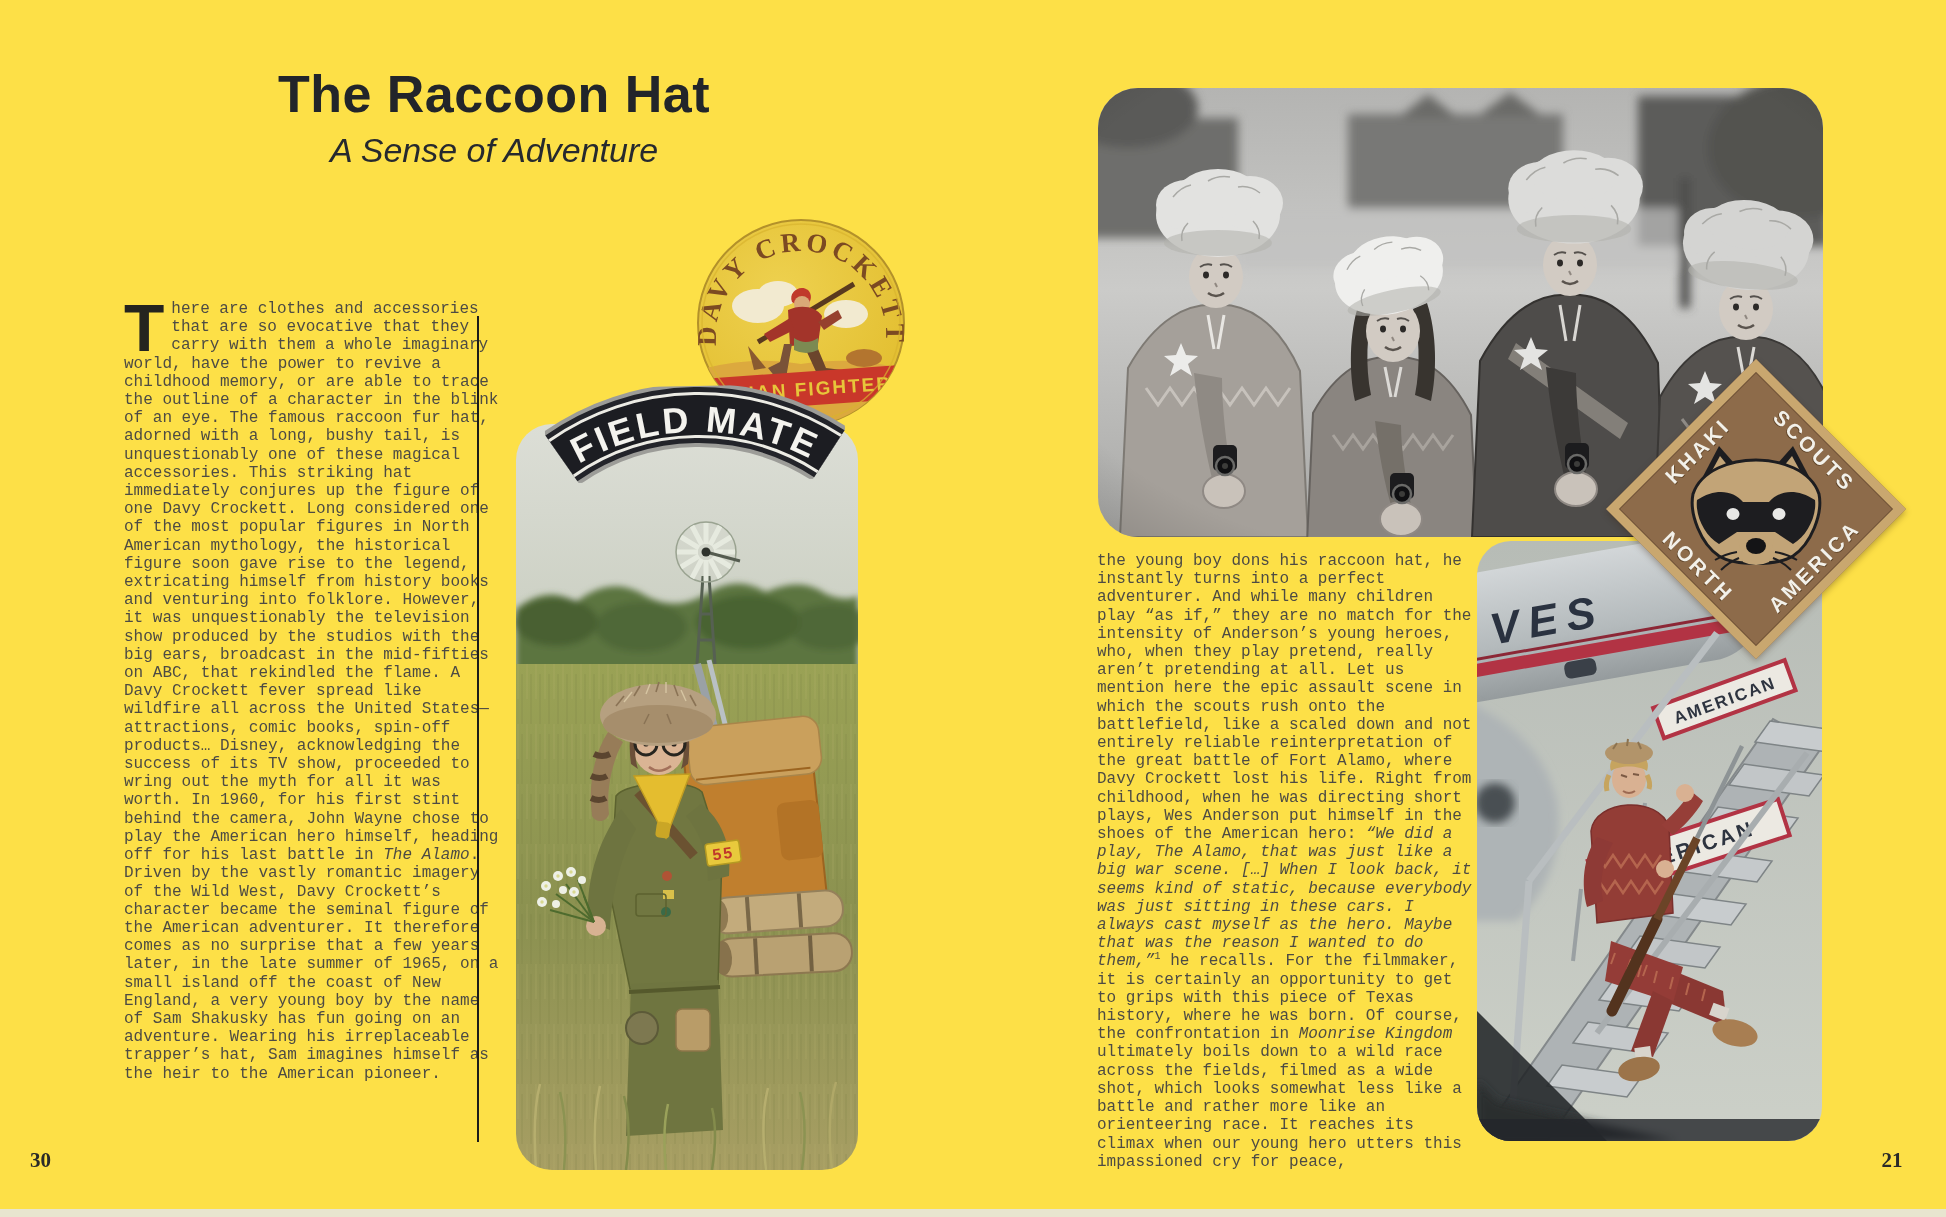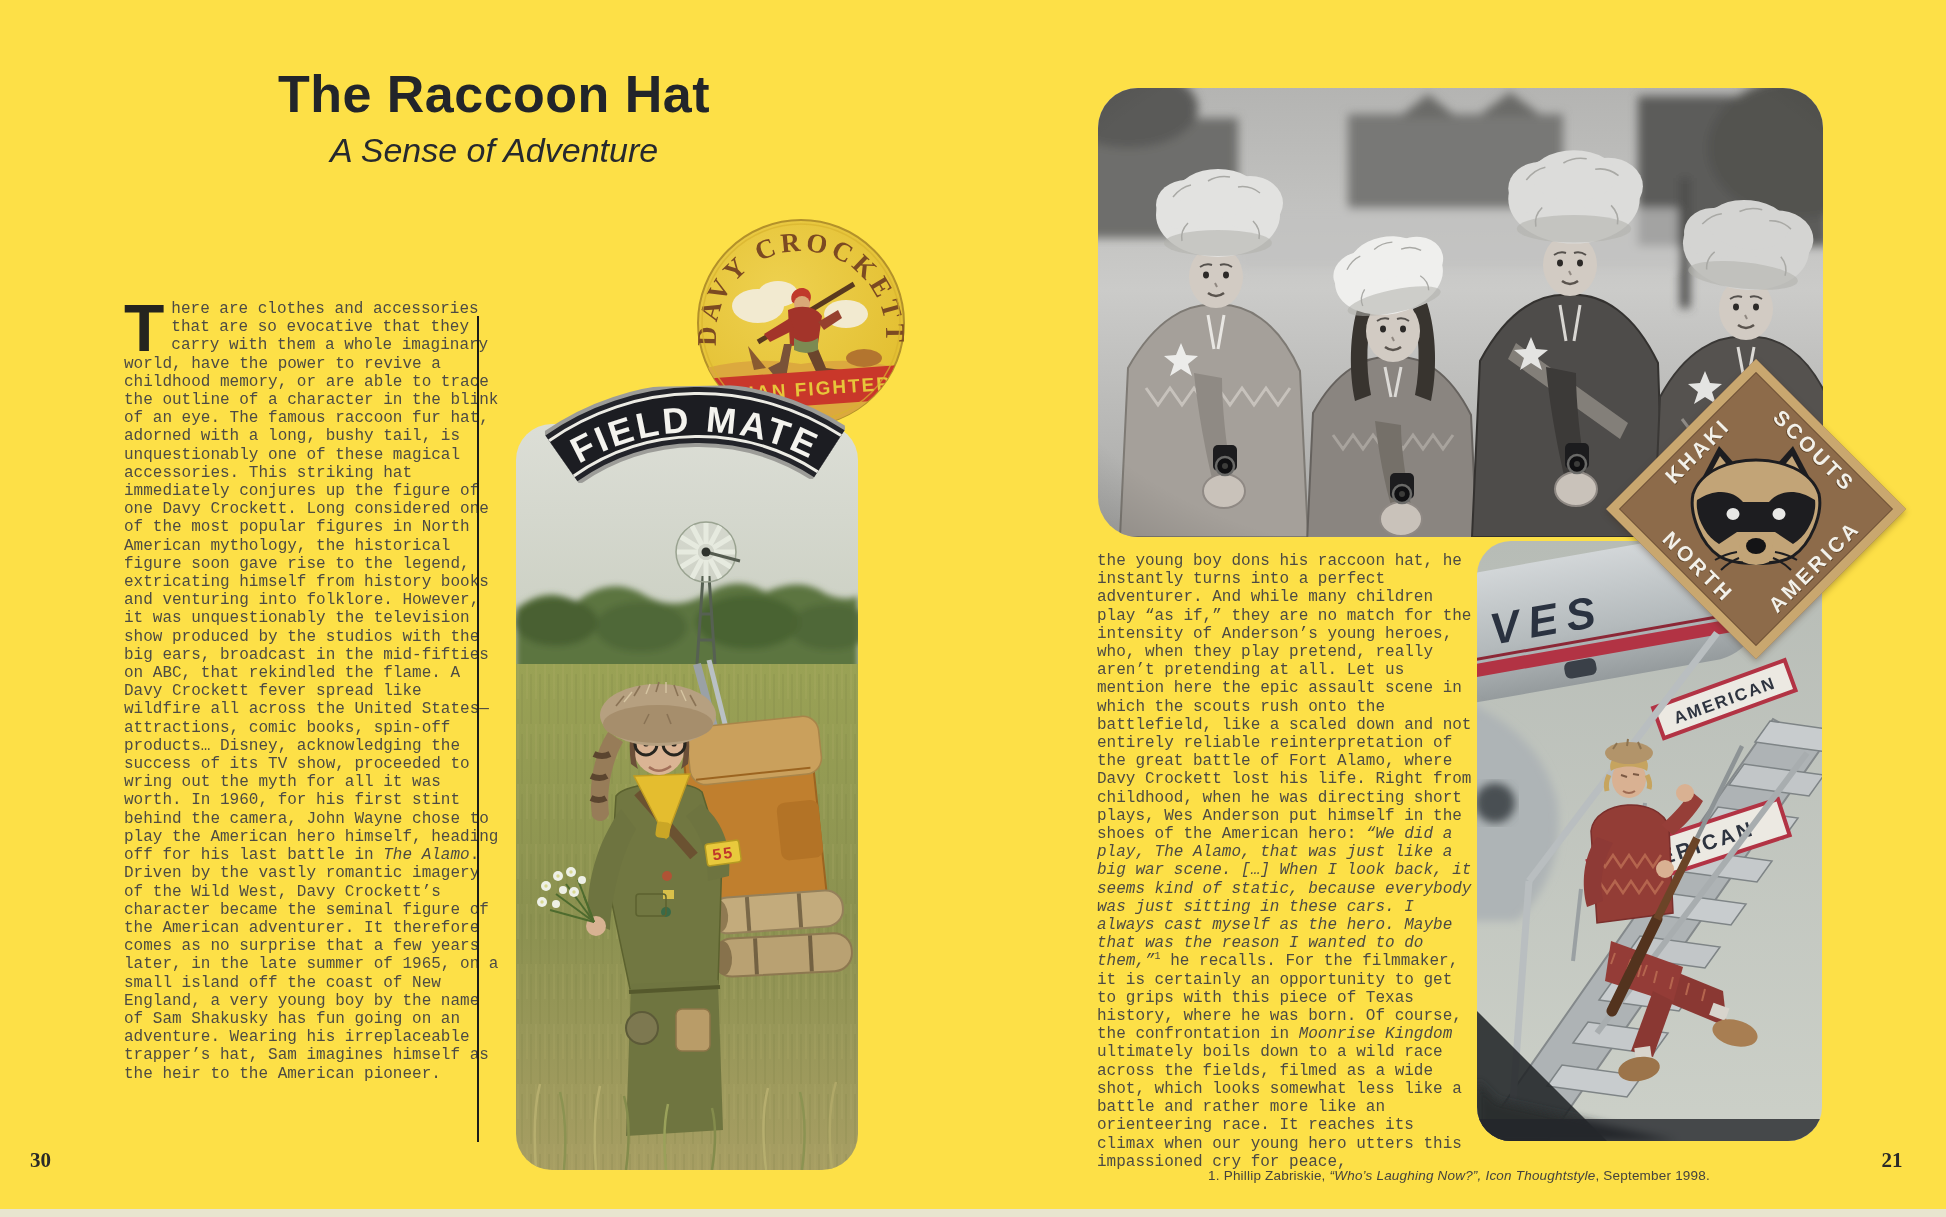--- a/index.html
+++ b/index.html
@@ -542,17 +542,16 @@
             <path d="M92,114 q10,4 18,12"></path>
         </g>
       </svg>
     </div>
   </div>
 
   <div id="right-column" class="typecol">
     <p><span><span>the young boy dons his raccoon hat, he instantly turns into a perfect adventurer. And while many children play “as if,” they are no match for the intensity of Anderson’s young heroes, who, when they play pretend, really aren’t pretending at all. Let us mention here the epic assault scene in which the scouts rush onto the battlefield, like a scaled down and not entirely reliable reinterpretation of the great battle of Fort Alamo, where Davy Crockett lost his life. Right from childhood, when he was directing short plays, Wes Anderson put himself in the shoes of the American hero: </span><span style="font-style: italic;">“We did a play, The Alamo, that was just like a big war scene. […] When I look back, it seems kind of static, because everybody was just sitting in these cars. I always cast myself as the hero. Maybe that was the reason I wanted to do them,”</span><sup>1</sup><span> he recalls. For the filmmaker, it is certainly an opportunity to get to grips with this piece of Texas history, where he was born. Of course, the confrontation in </span><span style="font-style: italic;">Moonrise Kingdom</span><span> ultimately boils down to a wild race across the fields, filmed as a wide shot, which looks somewhat less like a battle and rather more like an orienteering race. It reaches its climax when our young hero utters this impassioned cry for peace,</span></span></p>
   </div>
 
-  <div class="footnote"><span><span>1. Phillip Zabriskie, </span><span style="font-style: italic;">“Who’s Laughing Now?”, Icon Thoughtstyle</span><span>, September 1998.</span></span></div>
 
   <div id="pagenum-right" class="pagenum">21</div>
 
 </div>
 
 </body></html>

